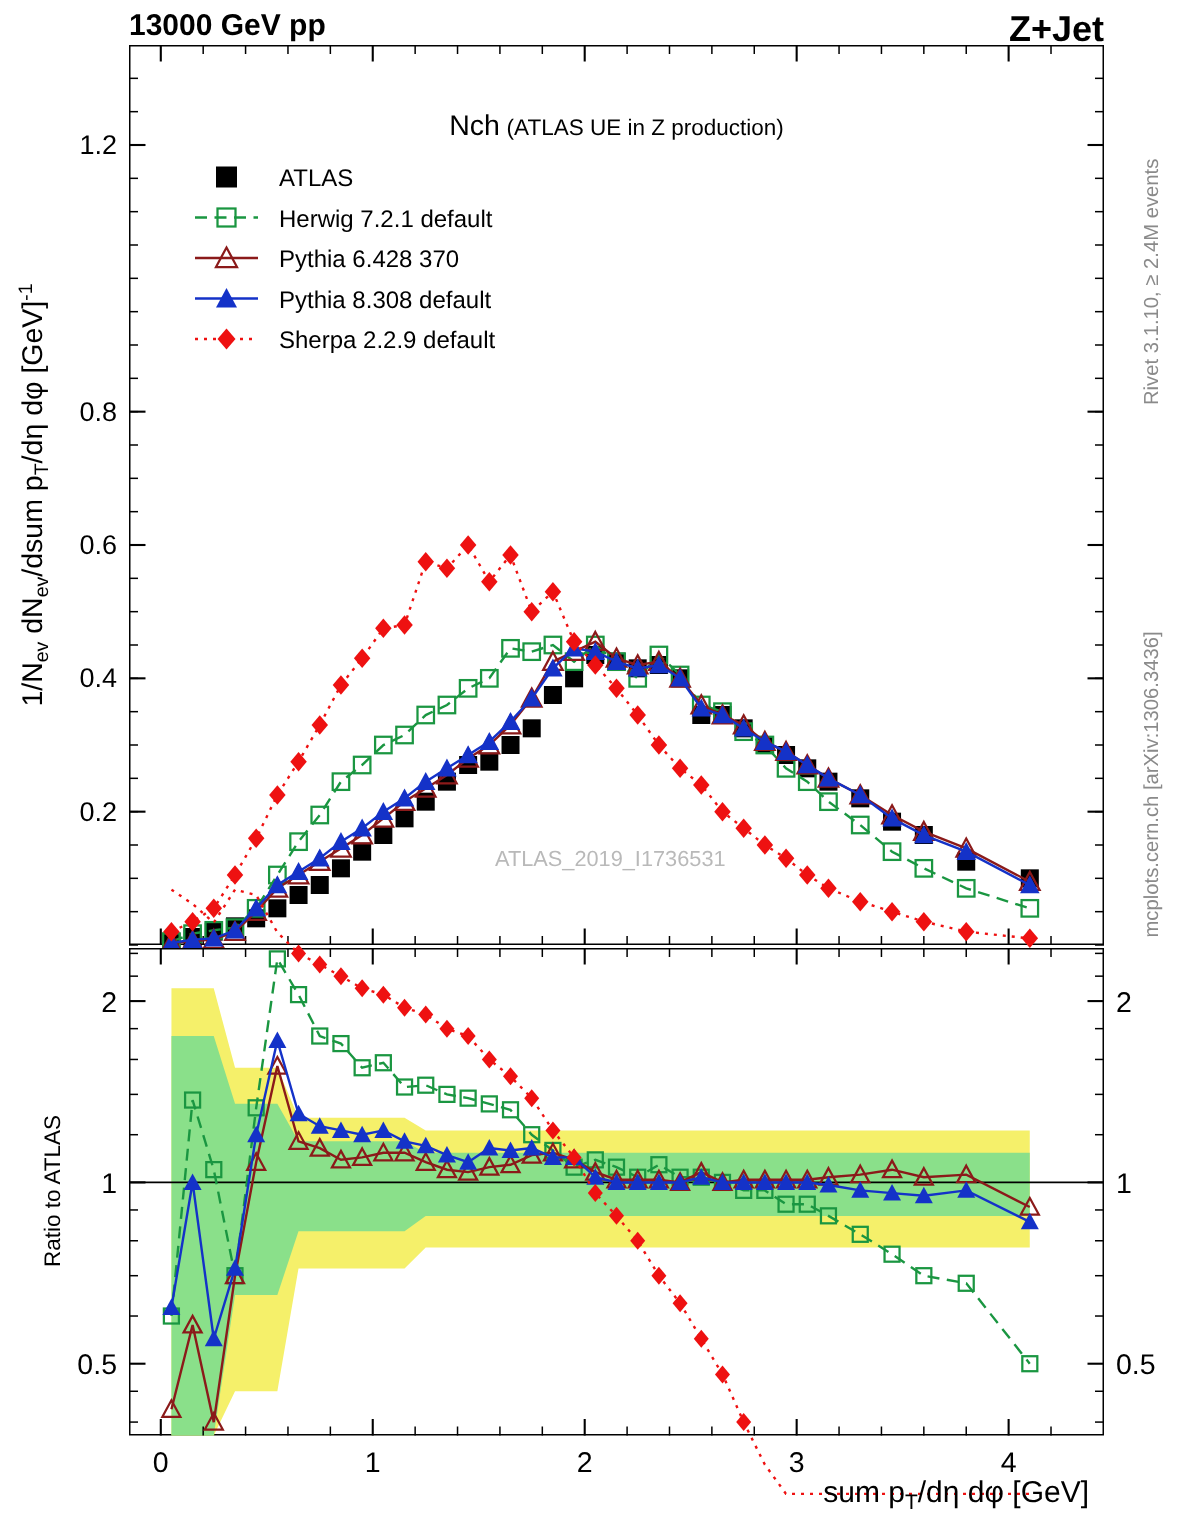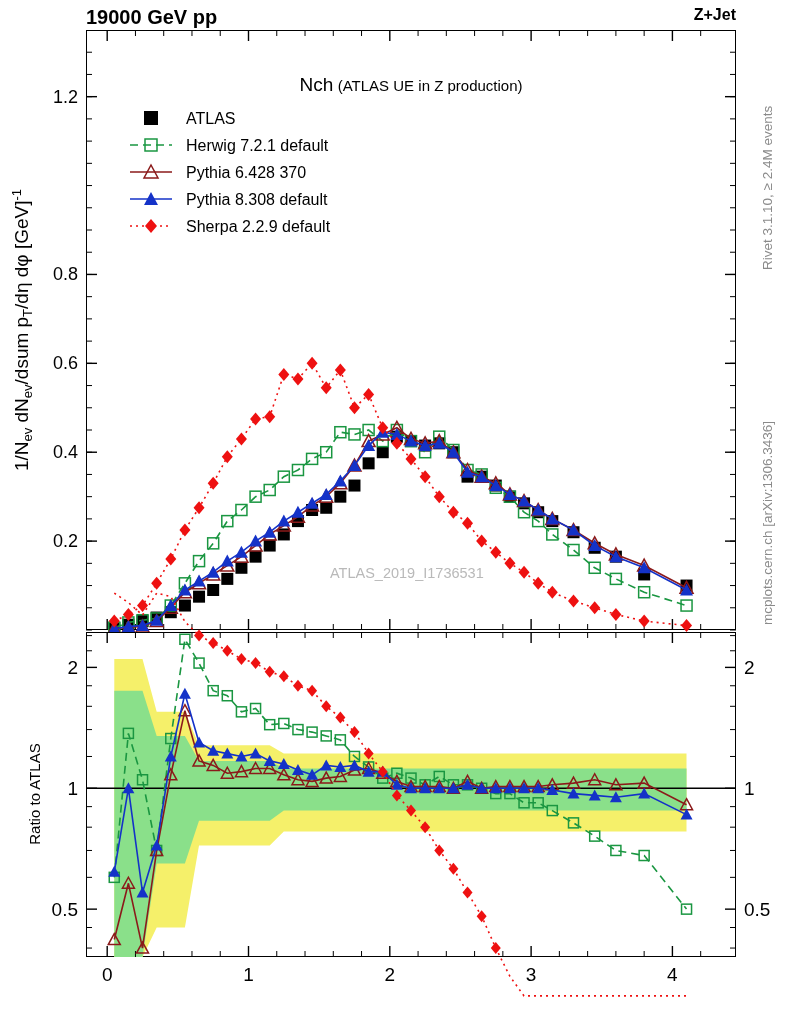--- a/index.html
+++ b/index.html
@@ -3,21 +3,21 @@
 <meta charset="utf-8">
 <style>
   html,body{margin:0;padding:0;background:#ffffff;}
   body{width:786px;height:1024px;font-family:"Liberation Sans",sans-serif;color:#000;}
   #root{position:relative;width:786px;height:1024px;overflow:hidden;}
 
   .abs{position:absolute;}
 
   
   .hdr-left{left:86px;top:6px;font-size:20px;font-weight:bold;}
-  .hdr-right{right:50px;top:6px;font-size:16px;font-weight:bold;}
+  .hdr-right{right:50px;top:6px;font-size:24px;font-weight:bold;}
 
   
   .rot{transform-origin:0 0;transform:rotate(-90deg);white-space:nowrap;color:#8a8a8a;font-size:13.5px;}
 
   
   .frame{border:1.6px solid #000;box-sizing:border-box;background:#fff;}
   #main-frame{left:86px;top:30px;width:650px;height:600px;}
   #ratio-frame{left:86px;top:632px;width:650px;height:325px;}
 
   
@@ -25,21 +25,21 @@
   .watermark{color:#b9b9b9;font-size:14.5px;}
 
   .title-main{font-size:19px;}
   .title-sub{font-size:15px;}
 </style>
 </head>
 <body>
 
 <div id="root">
 
-  <div class="abs hdr-left">19000 GeV pp</div>
+  <div class="abs hdr-left">13000 GeV pp</div>
   <div class="abs hdr-right">Z+Jet</div>
 
   <div class="abs rot" style="left:760px;top:270px;">Rivet 3.1.10, ≥ 2.4M events</div>
   <div class="abs rot" style="left:760px;top:625px;">mcplots.cern.ch [arXiv:1306.3436]</div>
 
   <div class="abs" style="left:6px;top:30px;width:30px;height:600px;">
     <svg width="30" height="600">
       <text x="22" y="300" transform="rotate(-90 22 300)" text-anchor="middle" font-size="19" font-family="Liberation Sans, sans-serif">
         1/N<tspan font-size="13" dy="4">ev</tspan><tspan dy="-4"> dN</tspan><tspan font-size="13" dy="4">ev</tspan><tspan dy="-4">/dsum p</tspan><tspan font-size="13" dy="4">T</tspan><tspan dy="-4">/dη dφ  [GeV]</tspan><tspan font-size="13" dy="-7">-1</tspan>
       </text>
@@ -614,14 +614,21 @@
         </clipPath>
       </svg>
   </div>
 
   <div class="abs" style="left:20px;top:632px;width:30px;height:325px;">
     <svg width="30" height="325">
       <text x="20" y="162" transform="rotate(-90 20 162)" text-anchor="middle" font-size="15" font-family="Liberation Sans, sans-serif">Ratio to ATLAS</text>
     </svg>
   </div>
 
+  <div class="abs" style="left:86px;top:975px;width:650px;height:40px;">
+    <svg width="650" height="40">
+      <text x="640" y="26" text-anchor="end" font-size="20" font-family="Liberation Sans, sans-serif">
+        sum p<tspan font-size="14" dy="5">T</tspan><tspan dy="-5">/dη dφ [GeV]</tspan>
+      </text>
+    </svg>
+  </div>
 
 </div>
 
 </body></html>

